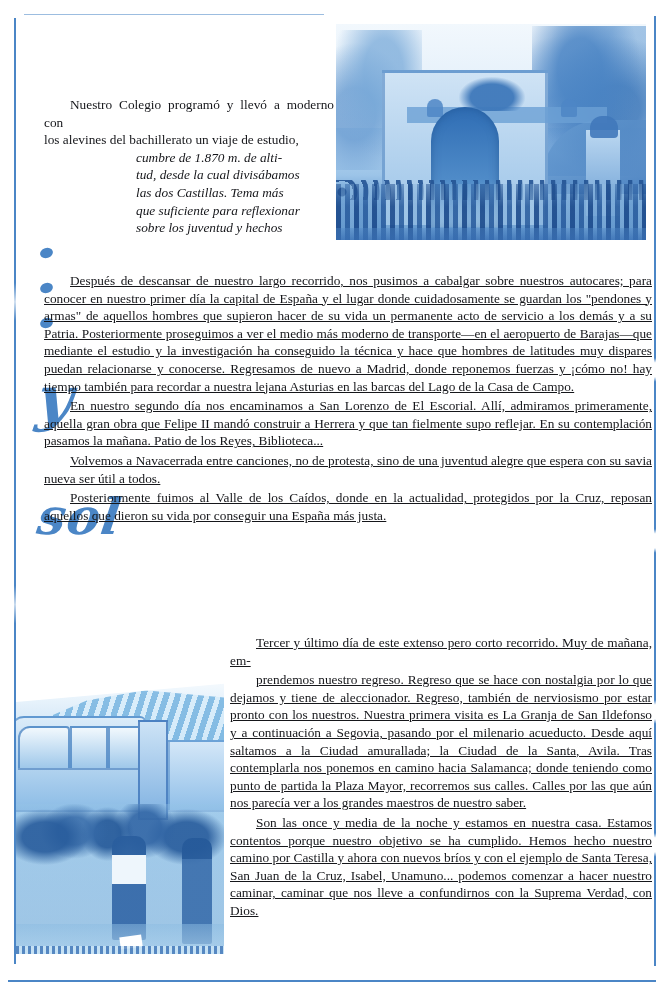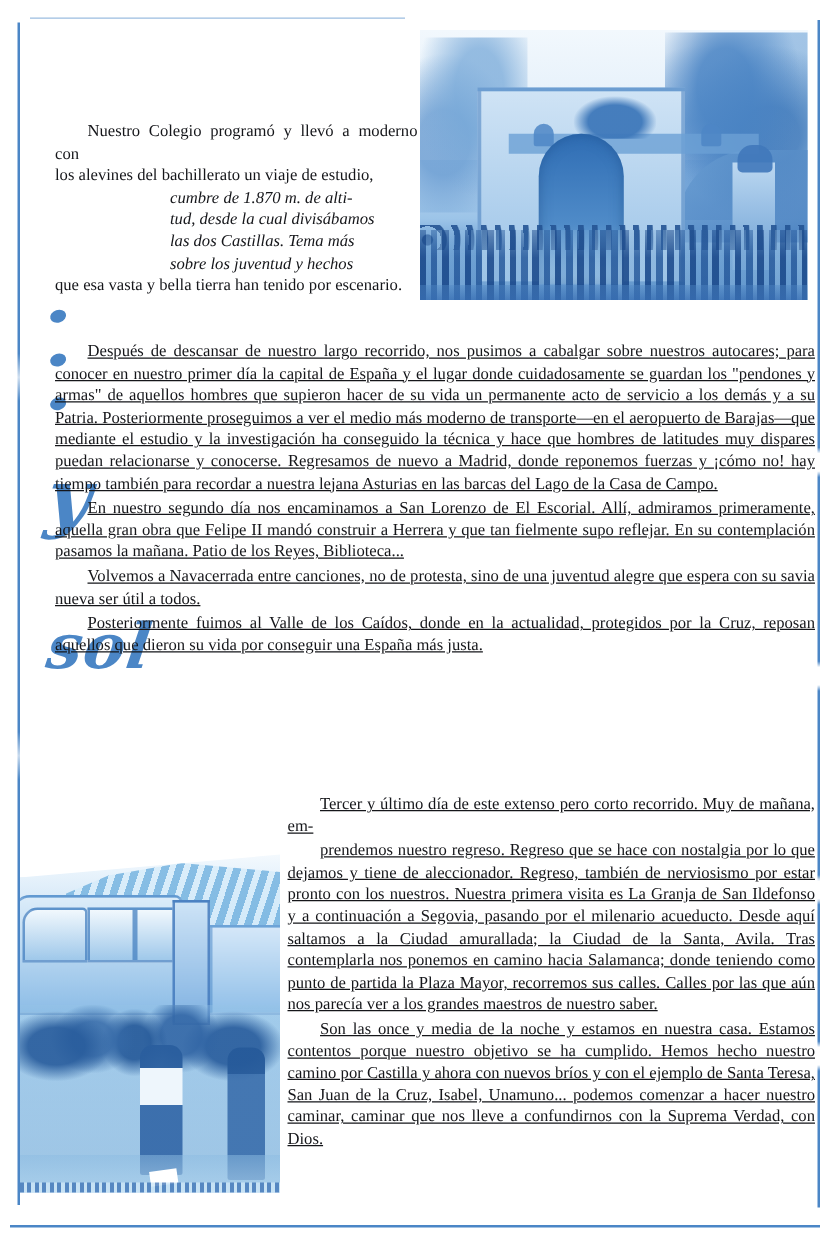--- a/index.html
+++ b/index.html
@@ -390,22 +390,22 @@
   <div class="script script-sol">sol</div>
 
   <div class="text-col">
 
     <div class="block-1">
       <div class="b1-wide">Nuestro Colegio programó y llevó a moderno con</div>
       <div class="b1-wide" style="text-indent:0">los alevines del bachillerato un viaje de estudio,</div>
       <div class="b1-narrow">cumbre de 1.870 m. de alti-</div>
       <div class="b1-narrow">tud, desde la cual divisábamos</div>
       <div class="b1-narrow">las dos Castillas. Tema más</div>
+      <div class="b1-narrow">que suficiente para reflexionar</div>
       <div class="b1-narrow">sobre los juventud y hechos</div>
-      <div class="nowrap-tail" style="width:608px">que esa vasta y bella tierra han  tenido  por escenario.</div>
     </div>
 
     <div class="block-2">
       <p class="para-full">Después de descansar de nuestro largo recorrido, nos pusimos a cabalgar sobre nuestros autocares; para conocer en nuestro primer día la capital de España y el lugar donde cuidadosamente se guardan los "pendones y armas" de aquellos hombres que supieron hacer de su vida un permanente acto de servicio a los demás y a su Patria. Posteriormente proseguimos a ver el medio más moderno de transporte—en el aeropuerto de Barajas—que mediante el estudio y la investigación ha conseguido la técnica y hace que hombres de latitudes muy dispares puedan relacionarse y conocerse. Regresamos de nuevo a Madrid, donde reponemos fuerzas y ¡cómo no! hay tiempo también para recordar a nuestra lejana Asturias en las barcas del Lago de la Casa de Campo.</p>
       <p class="para-full">En nuestro segundo día nos encaminamos a San Lorenzo de El Escorial. Allí, admiramos primeramente, aquella gran obra que Felipe II mandó construir a Herrera y que tan fielmente supo reflejar. En su contemplación pasamos la mañana. Patio de los Reyes, Biblioteca...</p>
       <p class="para-full">Volvemos a Navacerrada entre canciones, no de protesta, sino de una juventud alegre que espera con su savia nueva ser útil a todos.</p>
       <p class="para-full">Posteriormente fuimos al Valle de los Caídos, donde en la actualidad, protegidos por la Cruz, reposan aquellos que dieron su vida por conseguir una España más justa.</p>
     </div>
 
     <div class="block-3">

